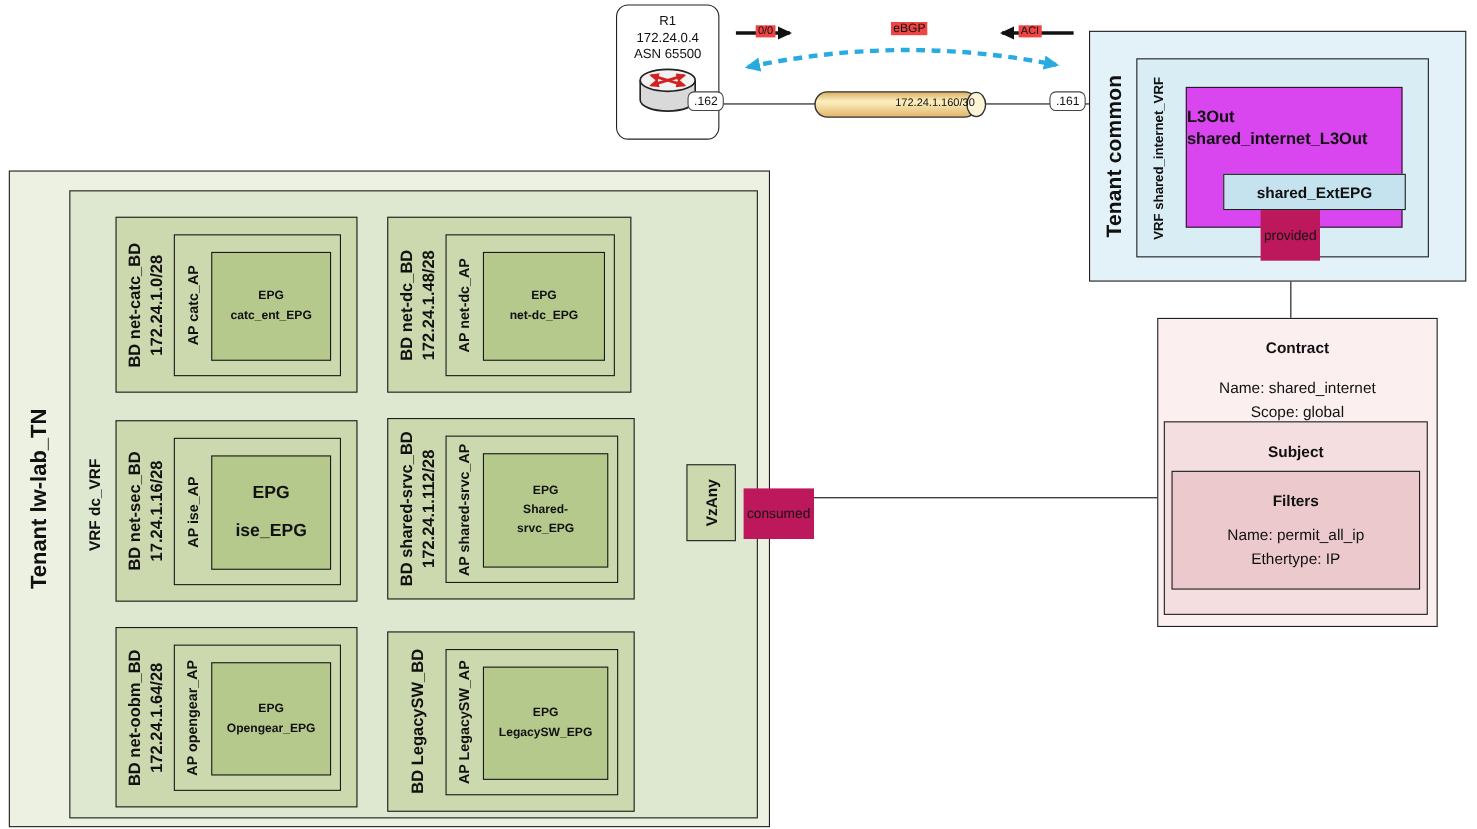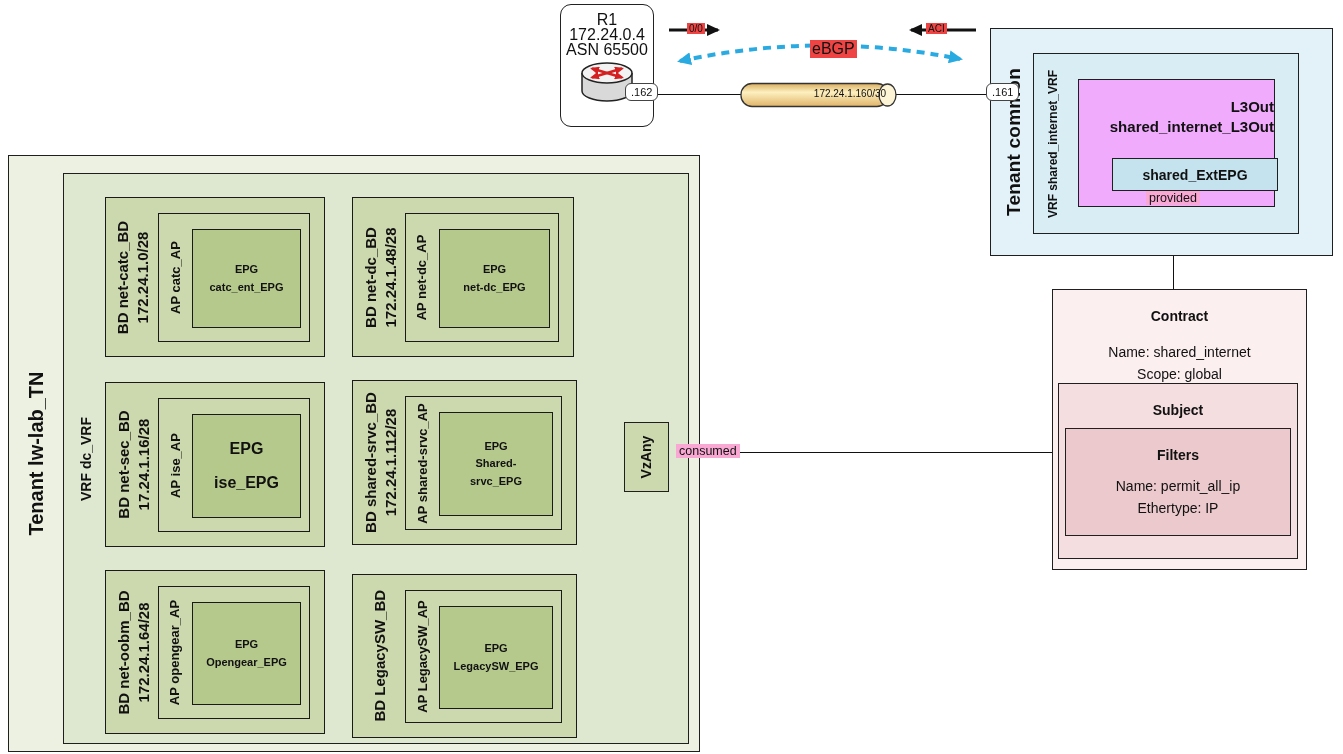--- a/index.html
+++ b/index.html
@@ -9,43 +9,43 @@
   }
   .abs { position:absolute; }
   .obox { position:absolute; border:1.6px solid #1f1f1f; box-sizing:border-box; }
   .hline { position:absolute; height:1.4px; background:#111; }
   .vline { position:absolute; width:1.4px; background:#111; }
   .chip {
     position:absolute; background:#fff; border:1.5px solid #444; border-radius:6px;
     font-size:11px; padding:2px 5px 1px 5px; z-index:6; line-height:1.2;
   }
   .linelabel {
-    position:absolute; background:#f9a8d4; padding:0 3px; font-size:12.5px; z-index:4;
+    position:absolute; background:#be185d; padding:16px 3px; font-size:12.5px; z-index:4;
     white-space:nowrap;
   }
   .smalllabel {
     position:absolute; background:#ef4444; padding:0 2px; font-size:10px; z-index:4;
     white-space:nowrap;
   }
   
   .rot { position:absolute; top:0; bottom:0; display:flex; align-items:center; justify-content:center; }
   .rot-inner { transform:rotate(-90deg); white-space:nowrap; text-align:center; }
 
   
   #r1 {
     left:560px; top:4px; width:92px; height:114px; background:#fff;
     border:1.7px solid #222; border-radius:11px; text-align:center;
-    font-size:16px; line-height:15px; padding-top:7px;
+    font-size:12px; line-height:15px; padding-top:7px;
   }
   
   #tenant-common { left:990px; top:28px; width:343px; height:228px; background:#e3f1f8; }
   #tc-title .rot-inner { font-weight:bold; font-size:19px; letter-spacing:.2px; }
   #vrf-shared { left:42px; top:24px; width:266px; height:181px; background:#d9edf5; border-width:1.3px; }
   #vrf-shared-label .rot-inner { font-weight:bold; font-size:12px; }
-  #l3out { left:44px; top:25px; width:197px; height:128px; background:#f0abfc; border-width:1.3px; text-align:right; }
+  #l3out { left:44px; top:25px; width:197px; height:128px; background:#d946ef; border-width:1.3px; text-align:left; }
   #l3out .t { font-weight:bold; font-size:15px; line-height:20px; }
   #l3out .t1 { margin-top:17px; }
   #extepg { left:15px; top:78px; width:166px; height:33px; background:#c4e3ee; border-width:1.3px;
             display:flex; align-items:center; justify-content:center; font-weight:bold; font-size:14px;margin-left:18px; }
 
   
   #contract { left:1052px; top:289px; width:255px; height:281px; background:#fbeff0; text-align:center; font-size:14px; }
   .c-title { font-weight:bold; font-size:14px; margin-top:18px; }
   #contract-name { margin-top:17px; line-height:22px; }
   #contract-scope { line-height:22px; }
@@ -106,21 +106,21 @@
     <div>ASN 65500</div>
     <svg width="56" height="46" viewBox="0 0 56 46" style="margin-top:3px">
       <path d="M3,13 L3,31 A25,10 0 0 0 53,31 L53,13" fill="#d9d9d9" stroke="#222" stroke-width="1.5"></path>
       <ellipse cx="28" cy="13" rx="25" ry="10" fill="#f2f2f2" stroke="#222" stroke-width="1.5"></ellipse>
       <path d="M13,17.5 L43,8.5" stroke="#d42020" stroke-width="2.6" marker-start="url(#mArrR)" marker-end="url(#mArrR)"></path>
       <path d="M13,8.5 L43,17.5" stroke="#d42020" stroke-width="2.6" marker-start="url(#mArrR)" marker-end="url(#mArrR)"></path>
     </svg>
   </div>
 
   <div class="chip" style="left:625px; top:83px;">.162</div>
-  <div class="chip" style="left:986px; top:83px;">.161</div>
+  <div class="chip" style="left:954px; top:83px;">.161</div>
 
   <svg class="abs" style="left:740px; top:82px; z-index:5;" width="158" height="26" viewBox="0 0 158 26">
     <defs>
       <linearGradient id="gPipe" x1="0" y1="0" x2="0" y2="1">
         <stop offset="0" stop-color="#d9ae5f"></stop>
         <stop offset="0.38" stop-color="#fdf0c0"></stop>
         <stop offset="1" stop-color="#e0b469"></stop>
       </linearGradient>
     </defs>
     <rect x="1" y="1.5" width="147" height="23" rx="11" fill="url(#gPipe)" stroke="#333" stroke-width="1.3"></rect>
@@ -134,21 +134,21 @@
   <div class="smalllabel" style="left:687px; top:23px;">0/0</div>
 
   <svg class="abs" style="left:897px; top:23px;" width="80" height="14" viewBox="0 0 80 14">
     <line x1="79" y1="7" x2="14" y2="7" stroke="#111" stroke-width="3" marker-end="url(#mArrB)"></line>
   </svg>
   <div class="smalllabel" style="left:926px; top:23px;">ACI</div>
 
   <svg class="abs" style="left:670px; top:30px;" width="300" height="42" viewBox="0 0 300 42">
     <path d="M10,31 Q150,1 290,29" fill="none" stroke="#29abe2" stroke-width="4" stroke-dasharray="8 6" marker-start="url(#mArrBlue)" marker-end="url(#mArrBlue)"></path>
   </svg>
-  <div class="smalllabel" style="left:810px; top:40px; font-size:16px;">eBGP</div>
+  <div class="smalllabel" style="left:810px; top:20px; font-size:11px;">eBGP</div>
 
   <div id="tenant-common" class="obox">
     <div id="tc-title" class="rot" style="left:0; width:46px;">
       <div class="rot-inner">Tenant common</div>
     </div>
     <div id="vrf-shared" class="obox">
       <div id="vrf-shared-label" class="rot" style="left:0; width:38px;">
         <div class="rot-inner">VRF shared_internet_VRF</div>
       </div>
       <div id="l3out" class="obox">

